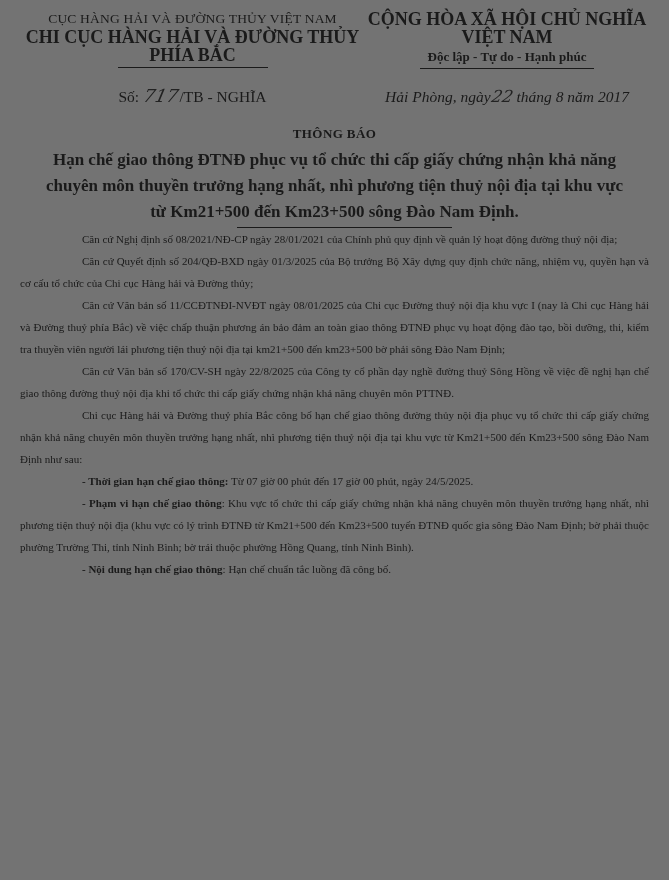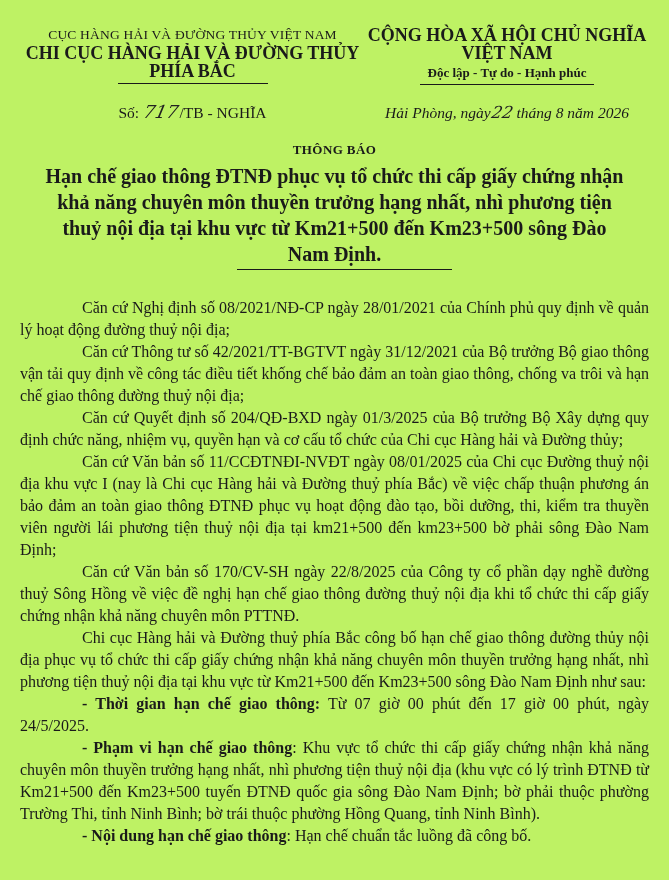--- a/index.html
+++ b/index.html
@@ -5,26 +5,26 @@
   html, body {
     margin: 0;
     padding: 0;
     background: #ffffff;
   }
   .page {
     position: relative;
     width: 669px;
     height: 880px;
     margin: 0 auto;
-    background: #bef264;
+    background: #737373;
     color: #1a1a1a;
     font-family: "Liberation Serif", serif;
     overflow: hidden;
     box-sizing: border-box;
-    padding: 26px 20px 0 20px;
+    padding: 10px 20px 0 20px;
   }
   
   .hdr {
     display: flex;
     align-items: flex-start;
   }
   .hdr-left {
     flex: 0 0 345px;
     text-align: center;
   }
@@ -96,34 +96,34 @@
     margin-top: 20px;
     text-align: center;
     font-size: 13px;
     font-weight: bold;
     letter-spacing: 0.4px;
   }
   .subtitle {
     width: 588px;
     margin: 5px auto 0 auto;
     text-align: center;
-    font-size: 20px;
+    font-size: 17px;
     font-weight: bold;
     line-height: 26px;
   }
   .subtitle-rule {
     width: 215px;
     border-top: 1.8px solid #1a1a1a;
     margin: 2px auto 0 auto;
     transform: translateX(10px);
   }
   
   .bodytext {
-    margin-top: 27px;
-    font-size: 16px;
+    margin-top: 0;
+    font-size: 11px;
     line-height: 22px;
     text-align: justify;
   }
   .para {
     margin: 0;
     text-indent: 62px;
   }
   .lead {
     font-weight: bold;
   }
@@ -143,31 +143,30 @@
       <div class="nat-line1">CỘNG HÒA XÃ HỘI CHỦ NGHĨA VIỆT NAM</div>
       <div><span class="nat-line2">Độc lập - Tự do - Hạnh phúc</span></div>
     </div>
   </div>
 
   <div class="hdr2">
     <div class="doc-no">
       <span>Số:</span><span class="hand">717</span><span>/TB - NGHĨA</span>
     </div>
     <div class="place-date">
-      <span>Hải Phòng, ngày</span><span class="hand hand-day">22</span><span>tháng 8 năm 2026</span>
+      <span>Hải Phòng, ngày</span><span class="hand hand-day">22</span><span>tháng 8 năm 2017</span>
     </div>
   </div>
 
   <div class="title">THÔNG BÁO</div>
   <div class="subtitle">Hạn chế giao thông ĐTNĐ phục vụ tổ chức thi cấp giấy chứng nhận khả năng chuyên môn thuyền trưởng hạng nhất, nhì phương tiện thuỷ nội địa tại khu vực từ Km21+500 đến Km23+500 sông Đào Nam Định.</div>
   <div class="subtitle-rule"></div>
 
   <div class="bodytext">
     <p class="para"><span class="lead"></span><span>Căn cứ Nghị định số 08/2021/NĐ-CP ngày 28/01/2021 của Chính phủ quy định về quản lý hoạt động đường thuỷ nội địa;</span></p>
-    <p class="para"><span class="lead"></span><span>Căn cứ Thông tư số 42/2021/TT-BGTVT ngày 31/12/2021 của Bộ trưởng Bộ giao thông vận tải quy định về công tác điều tiết khống chế bảo đảm an toàn giao thông, chống va trôi và hạn chế giao thông đường thuỷ nội địa;</span></p>
     <p class="para"><span class="lead"></span><span>Căn cứ Quyết định số 204/QĐ-BXD ngày 01/3/2025 của Bộ trưởng Bộ Xây dựng quy định chức năng, nhiệm vụ, quyền hạn và cơ cấu tổ chức của Chi cục Hàng hải và Đường thủy;</span></p>
     <p class="para"><span class="lead"></span><span>Căn cứ Văn bản số 11/CCĐTNĐI-NVĐT ngày 08/01/2025 của Chi cục Đường thuỷ nội địa khu vực I (nay là Chi cục Hàng hải và Đường thuỷ phía Bắc) về việc chấp thuận phương án bảo đảm an toàn giao thông ĐTNĐ phục vụ hoạt động đào tạo, bồi dưỡng, thi, kiểm tra thuyền viên người lái phương tiện thuỷ nội địa tại km21+500 đến km23+500 bờ phải sông Đào Nam Định;</span></p>
     <p class="para"><span class="lead"></span><span>Căn cứ Văn bản số 170/CV-SH ngày 22/8/2025 của Công ty cổ phần dạy nghề đường thuỷ Sông Hồng về việc đề nghị hạn chế giao thông đường thuỷ nội địa khi tổ chức thi cấp giấy chứng nhận khả năng chuyên môn PTTNĐ.</span></p>
     <p class="para"><span class="lead"></span><span>Chi cục Hàng hải và Đường thuỷ phía Bắc công bố hạn chế giao thông đường thủy nội địa phục vụ tổ chức thi cấp giấy chứng nhận khả năng chuyên môn thuyền trưởng hạng nhất, nhì phương tiện thuỷ nội địa tại khu vực từ Km21+500 đến Km23+500 sông Đào Nam Định như sau:</span></p>
     <p class="para"><span class="lead">- Thời gian hạn chế giao thông:</span><span> Từ 07 giờ 00 phút đến 17 giờ 00 phút, ngày 24/5/2025.</span></p>
     <p class="para"><span class="lead">- Phạm vi hạn chế giao thông</span><span>: Khu vực tổ chức thi cấp giấy chứng nhận khả năng chuyên môn thuyền trưởng hạng nhất, nhì phương tiện thuỷ nội địa (khu vực có lý trình ĐTNĐ từ Km21+500 đến Km23+500 tuyến ĐTNĐ quốc gia sông Đào Nam Định; bờ phải thuộc phường Trường Thi, tỉnh Ninh Bình; bờ trái thuộc phường Hồng Quang, tỉnh Ninh Bình).</span></p>
     <p class="para"><span class="lead">- Nội dung hạn chế giao thông</span><span>: Hạn chế chuẩn tắc luồng đã công bố.</span></p>
   </div>
 
 </div>

